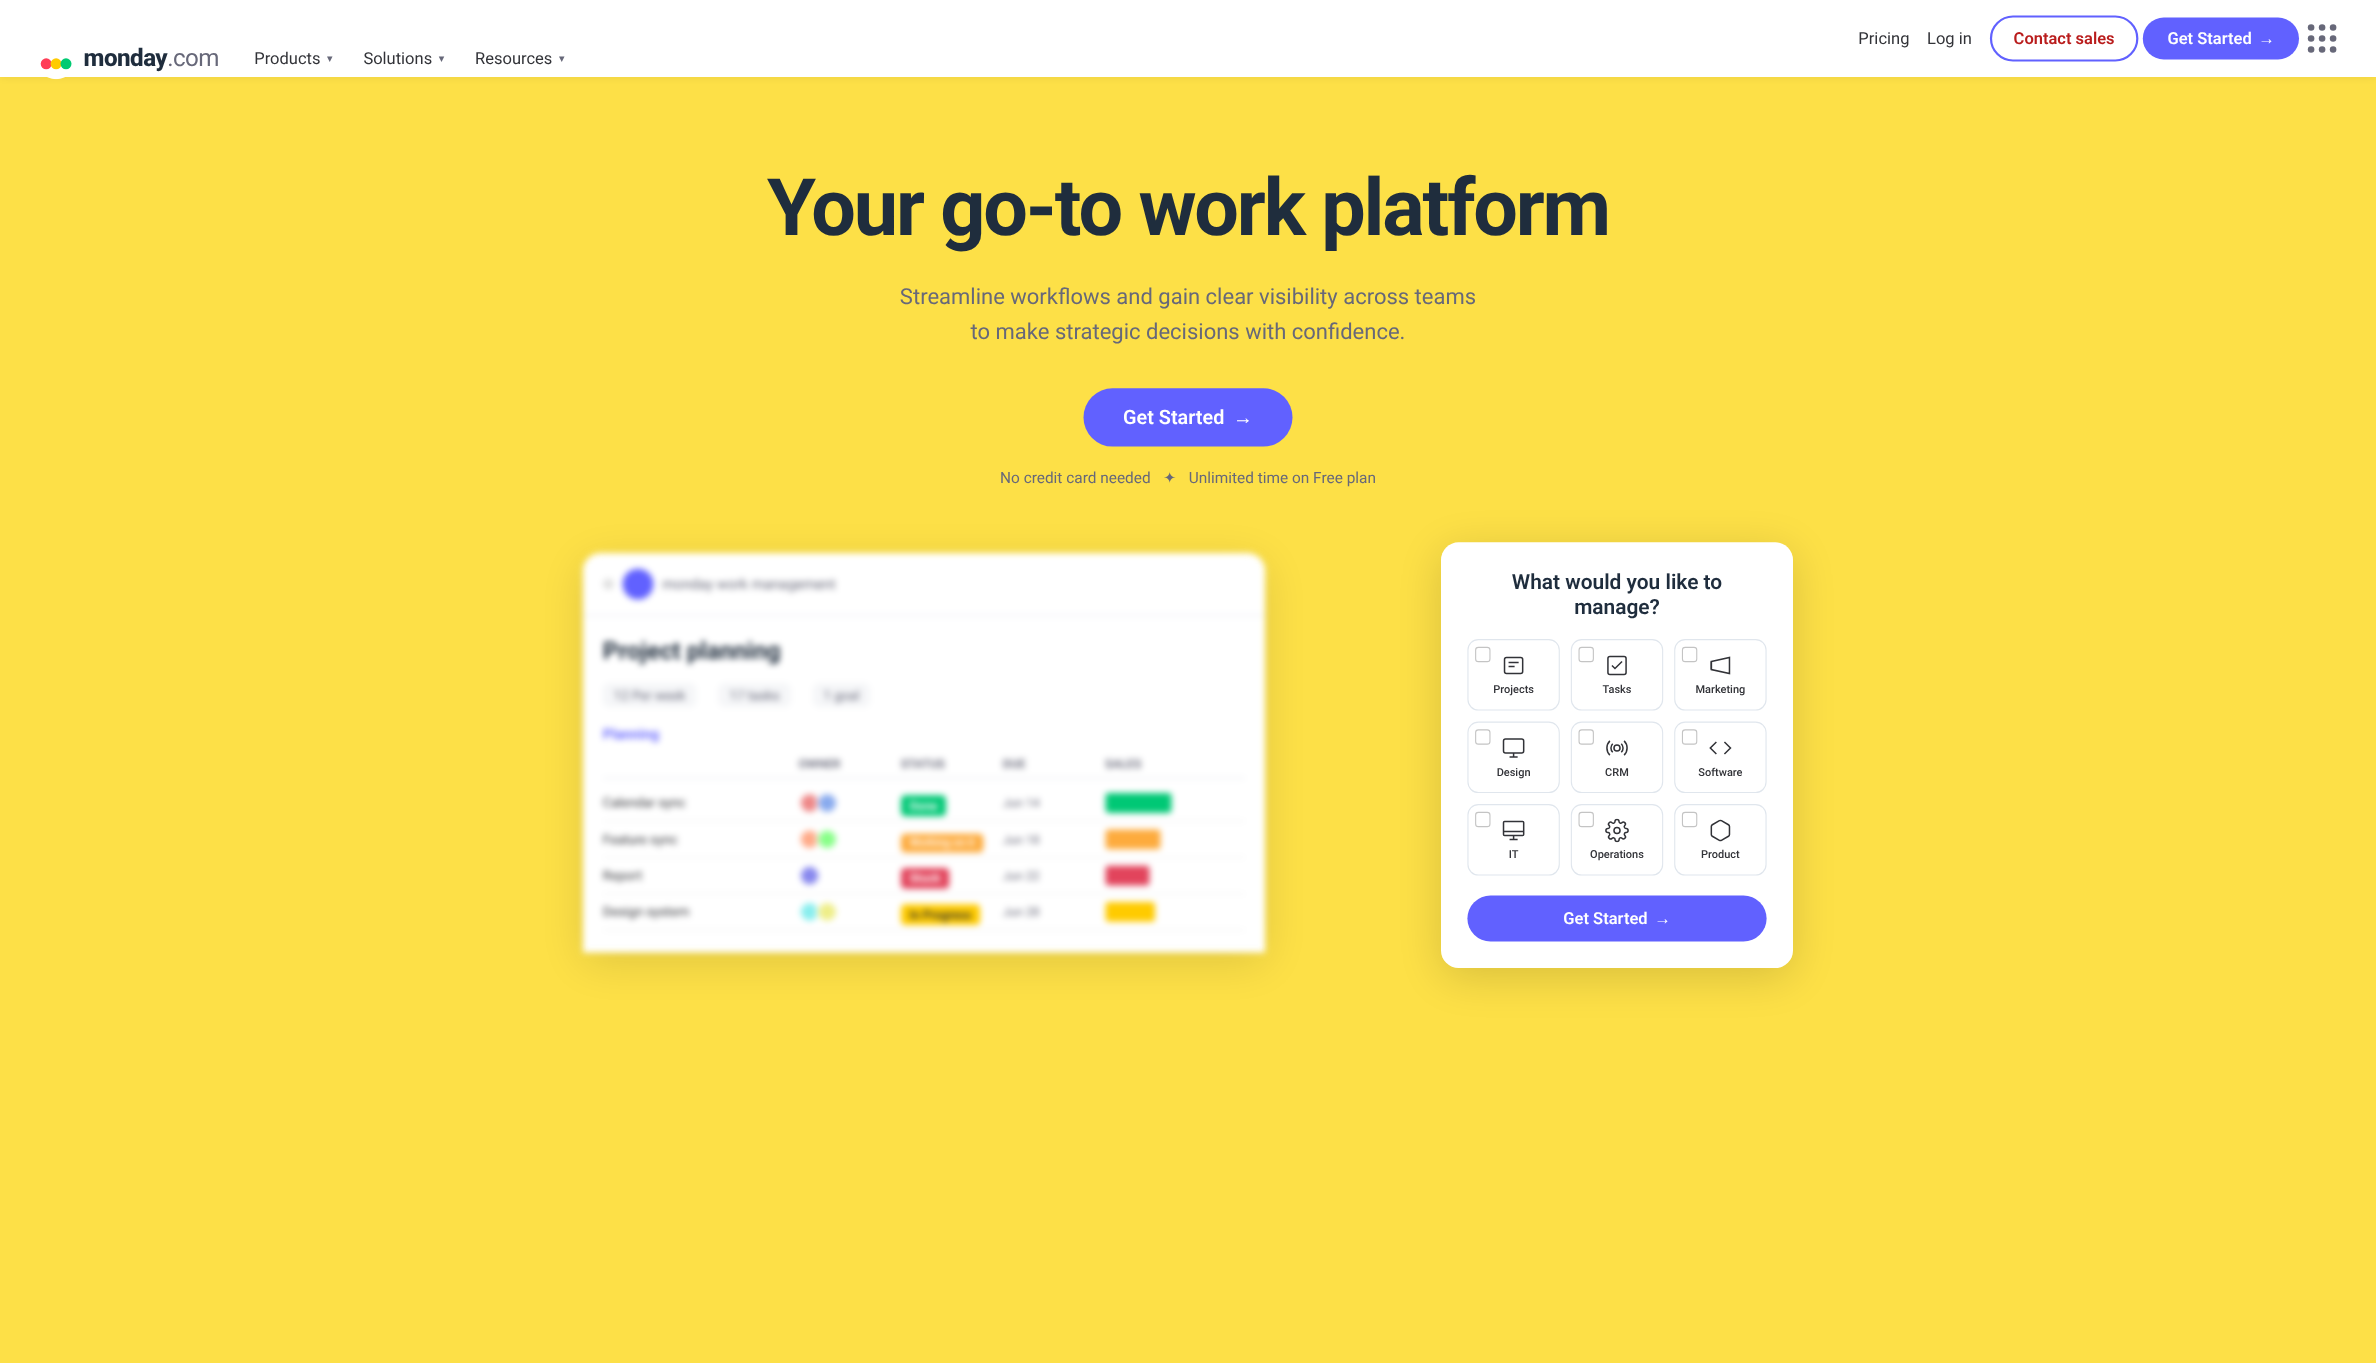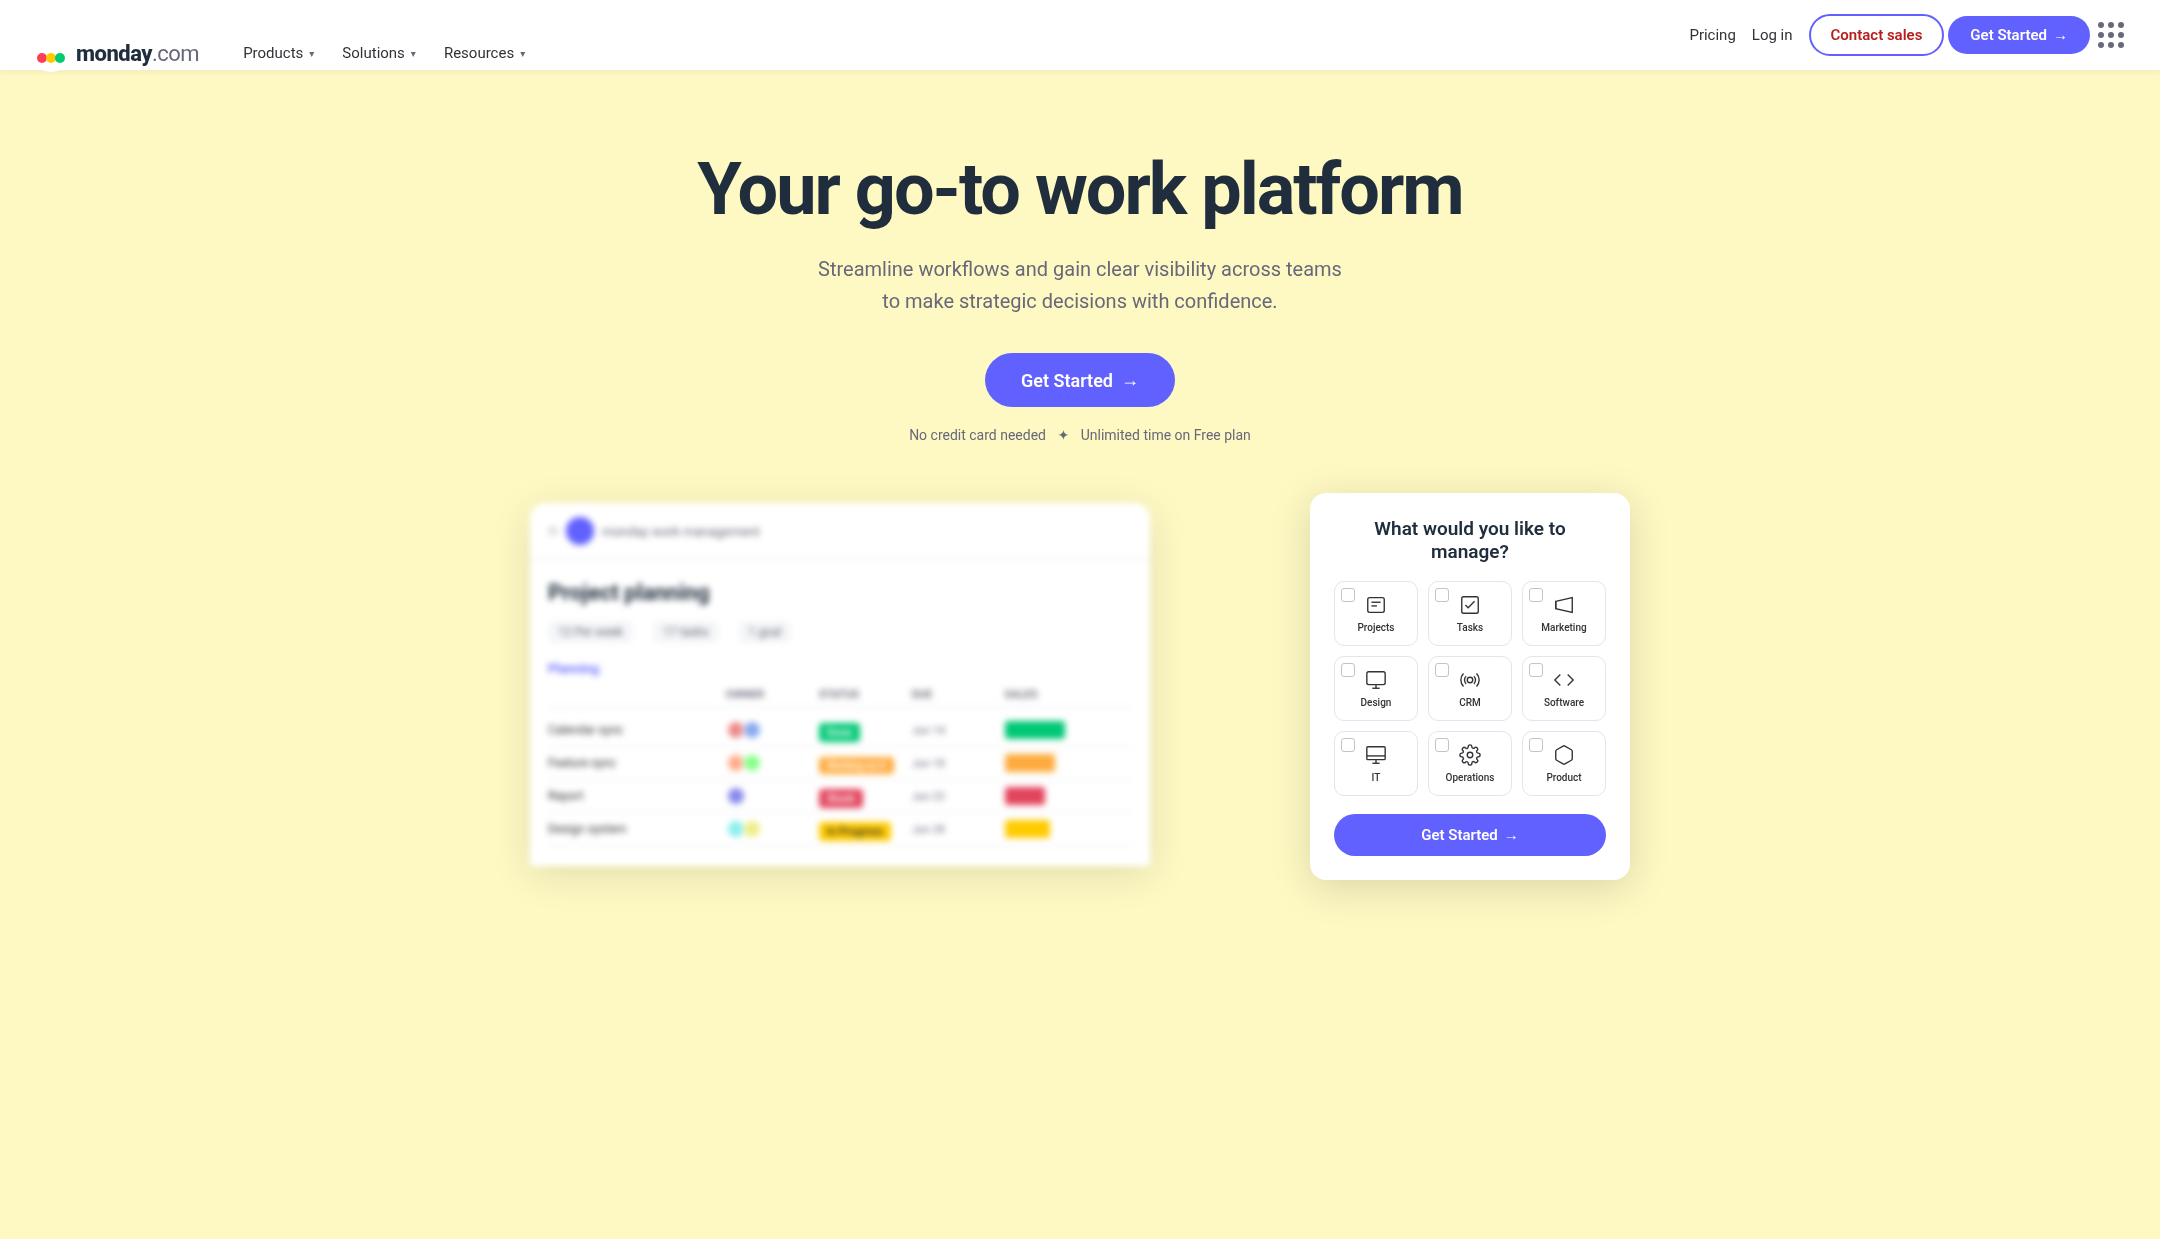--- a/index.html
+++ b/index.html
@@ -6,21 +6,21 @@
     body { font-family: -apple-system, BlinkMacSystemFont, 'Segoe UI', Roboto, sans-serif; background: #fff; overflow-x: hidden; }
 
     
     nav {
       position: fixed; top: 0; left: 0; right: 0; z-index: 100;
       background: #fff;
       display: flex; align-items: center; justify-content: space-between;
       padding: 0 32px; height: 70px;
       box-shadow: 0 1px 8px rgba(0,0,0,0.07);
     }
-    .nav-left { display: flex; align-items: center; gap: 32px; margin-top: 36px; }
+    .nav-left { display: flex; align-items: center; gap: 20px; margin-top: 36px; }
     .logo { display: flex; align-items: center; gap: 6px; cursor: pointer; }
     .logo-icon { width: 38px; height: 38px; }
     .nav-links { display: flex; align-items: center; gap: 4px; }
     .nav-link {
       display: flex; align-items: center; gap: 4px;
       padding: 8px 12px; border-radius: 8px;
       font-size: 15px; color: #323338; cursor: pointer;
       background: none; border: none; font-family: inherit;
     }
     .nav-link .chevron { font-size: 10px; color: #676879; margin-left: 2px; }
@@ -37,21 +37,21 @@
       background: #6161ff; color: #fff;
       border: none; font-size: 15px; font-weight: 600; cursor: pointer; font-family: inherit;
       display: flex; align-items: center; gap: 6px;
     }
     .dots-grid { display: grid; grid-template-columns: repeat(3,6px); gap: 4px; cursor: pointer; padding: 4px; }
     .dots-grid span { width: 6px; height: 6px; border-radius: 50%; background: #676879; display: block; }
 
     
     .hero {
       margin-top: 70px;
-      background: #fef9c3;
+      background: #fde047;
       min-height: calc(100vh - 70px);
       display: flex; flex-direction: column; align-items: center;
       padding: 80px 32px 0;
       position: relative;
       overflow: hidden;
     }
     .hero-content { text-align: center; max-width: 900px; }
     .hero-title {
       font-size: 72px; font-weight: 700; color: #1f2d3d;
       line-height: 1.1; letter-spacing: -2px; margin-bottom: 24px;

